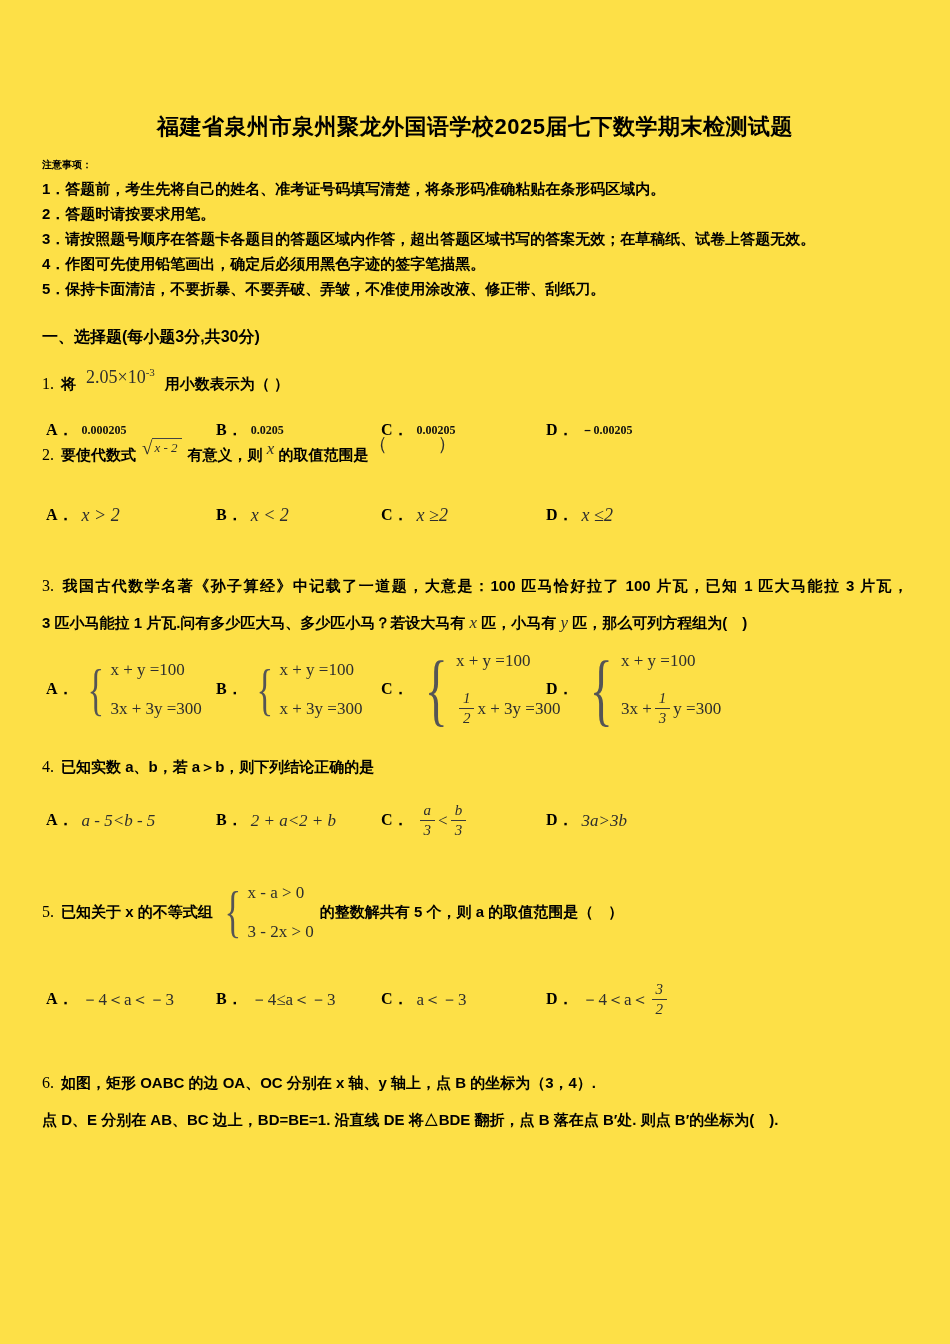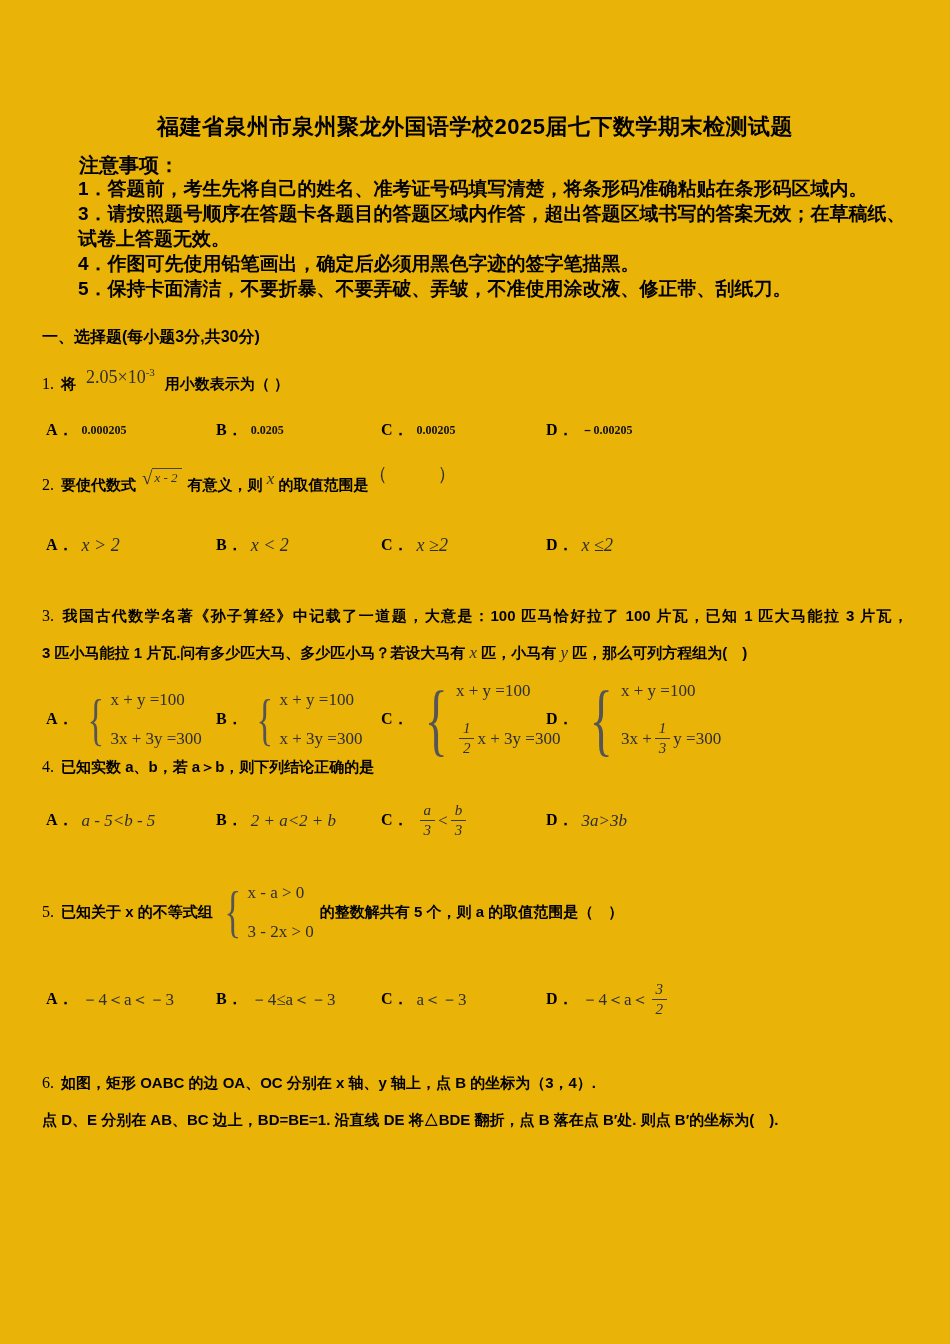--- a/index.html
+++ b/index.html
@@ -1,36 +1,36 @@
 <!DOCTYPE html>
 <html><head>
 <meta charset="utf-8">
 <style>
   * { box-sizing: border-box; }
   html, body { margin: 0; padding: 0; background: #fff; }
   .page {
     position: relative;
     width: 950px;
     height: 1344px;
-    background: #eab308;
+    background: #fde047;
     font-family: "Liberation Sans", sans-serif;
     color: #000;
     padding: 112px 42px 0 42px;
     overflow: hidden;
   }
   .title {
     margin: 0;
     text-align: center;
     font-size: 22px;
     font-weight: bold;
     letter-spacing: 0.5px;
   }
   .notice { margin-top: 12px; }
-  .notice-heading { font-size: 20px; font-weight: bold; line-height: 22px; margin-left: 37px; }
-  .notice-item { font-size: 19px; font-weight: bold; line-height: 25px; margin-left: 36px; }
+  .notice-heading { font-size: 10px; font-weight: bold; line-height: 22px; }
+  .notice-item { font-size: 15px; font-weight: bold; line-height: 25px; }
 
   .section-heading { margin-top: 26px; font-size: 16px; font-weight: bold; }
 
   .question { font-size: 15px; font-weight: bold; }
   .qnum {
     font-family: "Liberation Serif", serif;
     font-weight: normal;
     font-size: 16px;
     margin-right: 7px;
   }
@@ -61,21 +61,21 @@
   .optlabel {
     font-family: "Liberation Serif", serif;
     font-weight: bold;
     font-size: 16px;
     color: #000;
     margin-right: 8px;
     flex: 0 0 auto;
   }
   .q1val { font-family: "Liberation Serif", serif; font-weight: bold; font-size: 12px; color: #111; }
   .q1opts { margin-top: 26px; }
-  .q2 { margin-top: 30px; }
+  .q2 { }
   .q2opts { margin-top: 28px; height: 40px; }
   .q2opts .optlabel { align-self: flex-end; }
   .q2opts .eq { align-self: flex-start; font-size: 18px; text-align: center; }
 
   
   .q3 { margin-top: 32px; line-height: 37px; }
   .q3-line1 { text-align: justify; text-align-last: justify; }
   .q3opts { margin-top: 10px; }
   .sys { display: inline-flex; align-items: center; }
   .brace {
@@ -92,21 +92,21 @@
   .sys-row { display: flex; align-items: center; white-space: nowrap; }
   .frac {
     display: inline-flex; flex-direction: column; align-items: center;
     font-family: "Liberation Serif", serif; font-style: italic; font-weight: normal;
     font-size: 15px; line-height: 1.15; color: #2e2e2e; margin: 0 3px;
   }
   .fnum { border-bottom: 1.2px solid #3a3a3a; padding: 0 4px 1px 4px; }
   .fden { padding-top: 1px; }
 
   
-  .q4 { }
+  .q4 { margin-top: 30px; }
   .q4opts { margin-top: 16px; min-height: 56px; }
 
   
   .q5 { margin-top: 34px; display: flex; align-items: center; }
   .q5 .sys { margin: 0 6px; }
   .q5opts { margin-top: 30px; min-height: 56px; }
 
   
   .q6 { margin-top: 36px; line-height: 37px; }
 
@@ -115,20 +115,21 @@
 </head>
 <body>
 
 <div class="page">
 
   <h1 class="title">福建省泉州市泉州聚龙外国语学校2025届七下数学期末检测试题</h1>
 
   <div class="notice">
     <div class="notice-heading">注意事项：</div>
     <div class="notice-item">1．答题前，考生先将自己的姓名、准考证号码填写清楚，将条形码准确粘贴在条形码区域内。</div>
+    <div class="notice-item">2．答题时请按要求用笔。</div>
     <div class="notice-item">3．请按照题号顺序在答题卡各题目的答题区域内作答，超出答题区域书写的答案无效；在草稿纸、试卷上答题无效。</div>
     <div class="notice-item">4．作图可先使用铅笔画出，确定后必须用黑色字迹的签字笔描黑。</div>
     <div class="notice-item">5．保持卡面清洁，不要折暴、不要弄破、弄皱，不准使用涂改液、修正带、刮纸刀。</div>
   </div>
 
   <div class="section-heading">一、选择题(每小题3分,共30分)</div>
 
   <div class="question q1">
     <span class="qnum">1.</span><span class="cjk">将</span><span class="math sci raise-sm"><span>2.05×10</span><sup>-3</sup></span><span class="cjk">用小数表示为（ ）</span>
   </div>

